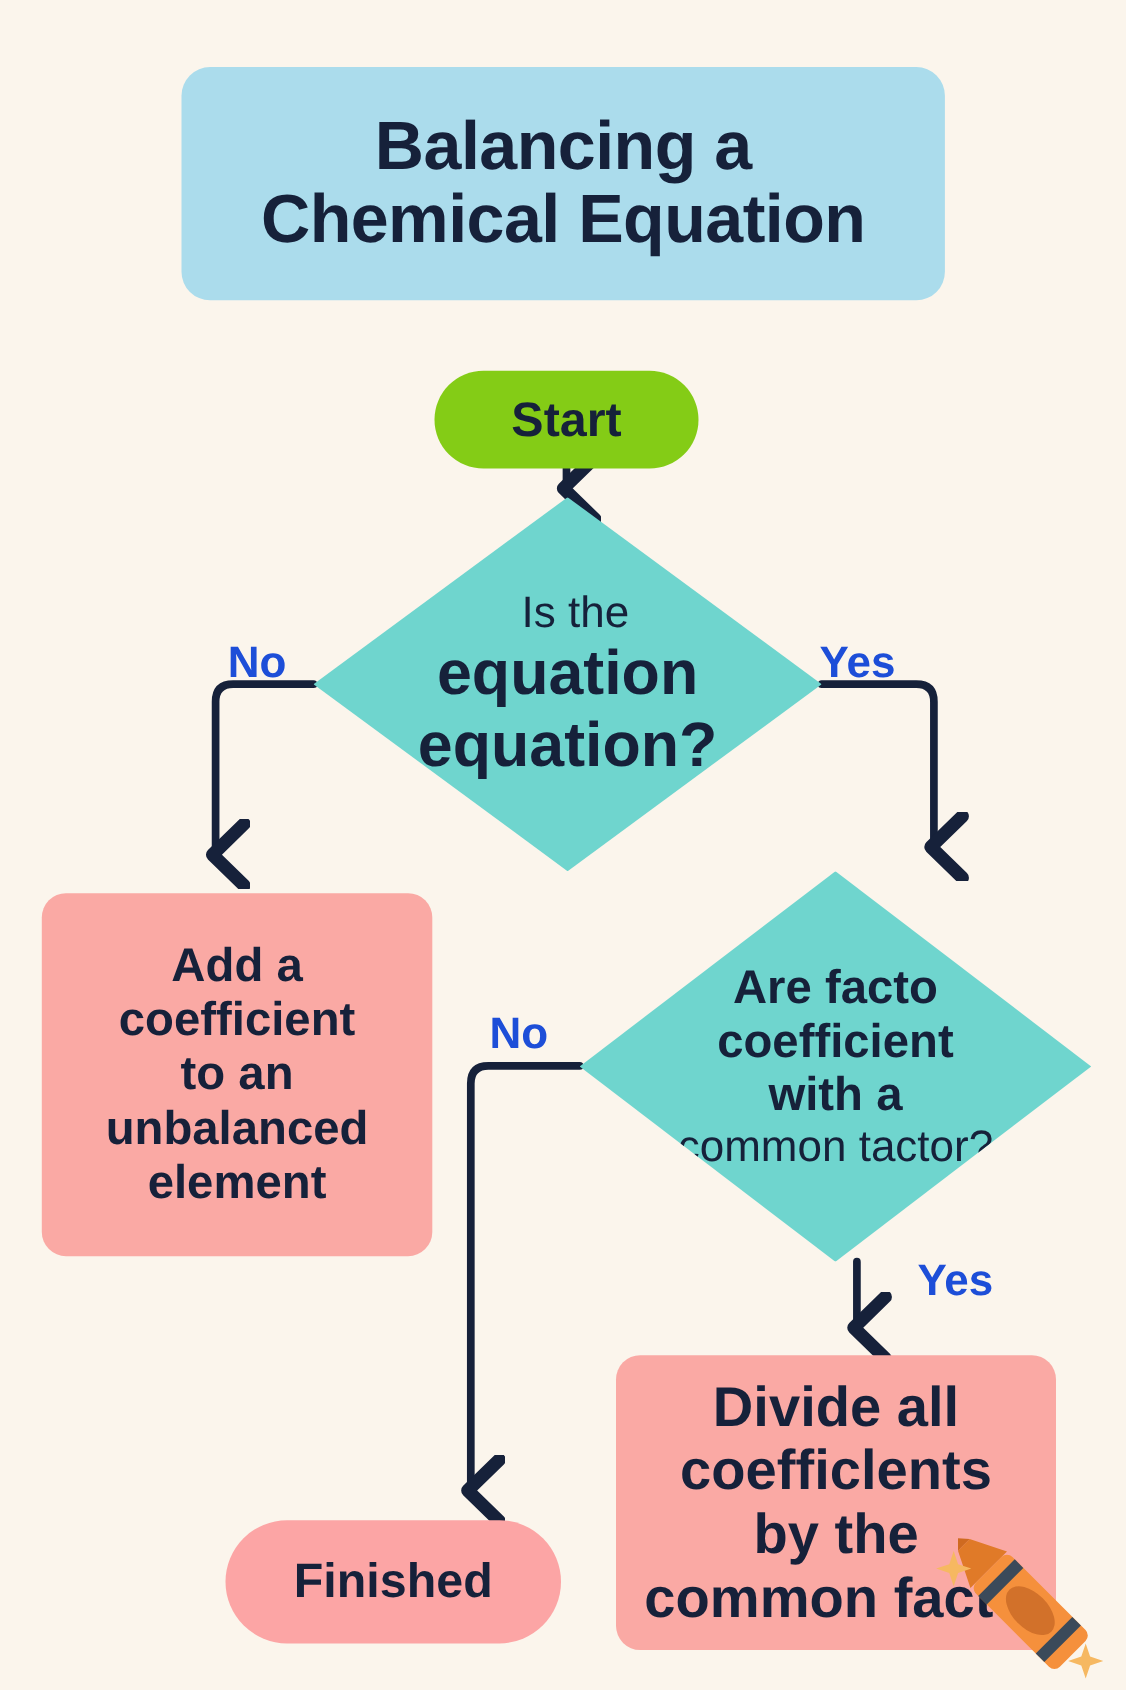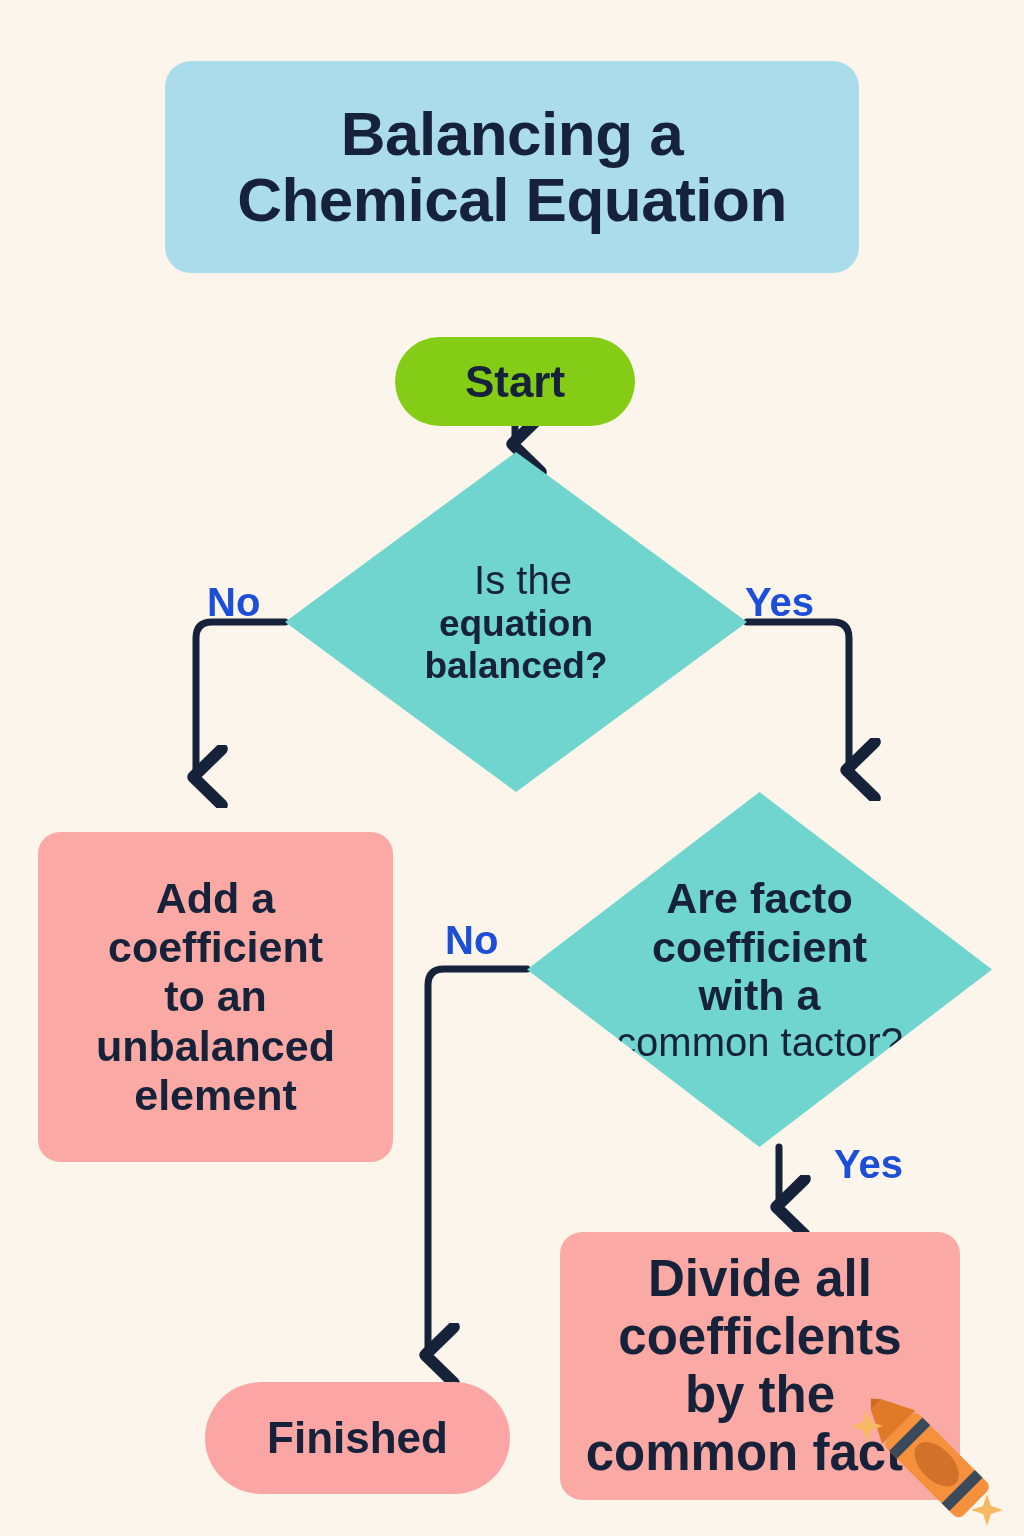--- a/index.html
+++ b/index.html
@@ -96,21 +96,21 @@
     width: 462px;
     height: 340px;
   }
   #decision-balanced .q1 {
     font-size: 40px;
     font-weight: 400;
     margin-left: 14px;
   }
   #decision-balanced .q2,
   #decision-balanced .q3 {
-    font-size: 37px;
+    font-size: 57px;
     font-weight: 700;
   }
   #decision-common-factor {
     left: 527px;
     top: 792px;
     width: 465px;
     height: 355px;
   }
   #decision-common-factor .q1,
   #decision-common-factor .q2,
@@ -126,21 +126,21 @@
   
   .process {
     background: #faa9a4;
     border-radius: 22px;
     flex-direction: column;
     line-height: 1.14;
     font-weight: 700;
   }
   #process-add-coefficient {
     left: 38px;
-    top: 832px;
+    top: 812px;
     width: 355px;
     height: 330px;
     font-size: 43px;
   }
   #process-divide {
     left: 560px;
     top: 1232px;
     width: 400px;
     height: 268px;
     font-size: 51px;
@@ -201,21 +201,21 @@
     <div class="tline">Chemical Equation</div>
   </div>
 
   <div class="node" id="start-node">
     <span>Start</span>
   </div>
 
   <div class="node diamond" id="decision-balanced">
     <div class="q1">Is the</div>
     <div class="q2">equation</div>
-    <div class="q3">balanced?</div>
+    <div class="q3">equation?</div>
   </div>
 
   <div class="node process" id="process-add-coefficient">
     <div>Add a</div>
     <div>coefficient</div>
     <div>to an</div>
     <div>unbalanced</div>
     <div>element</div>
   </div>
 

